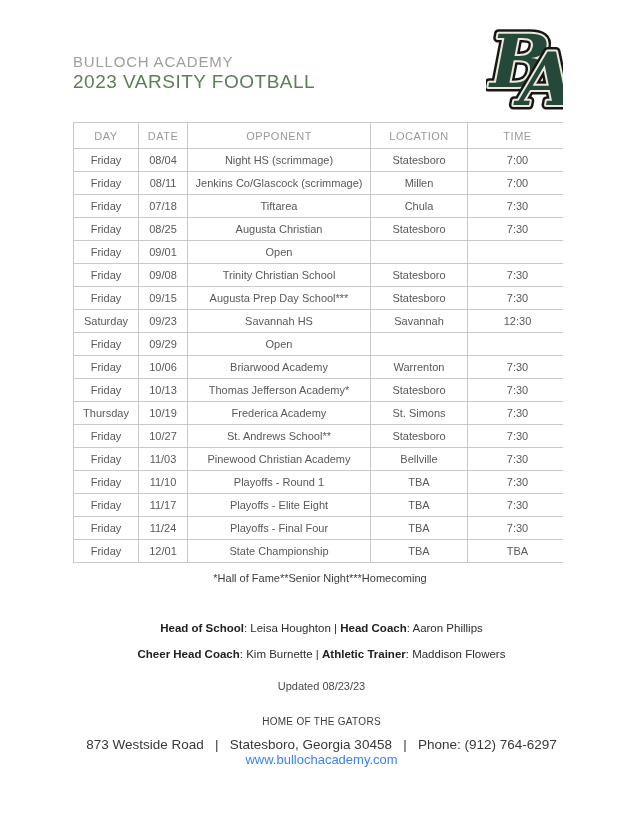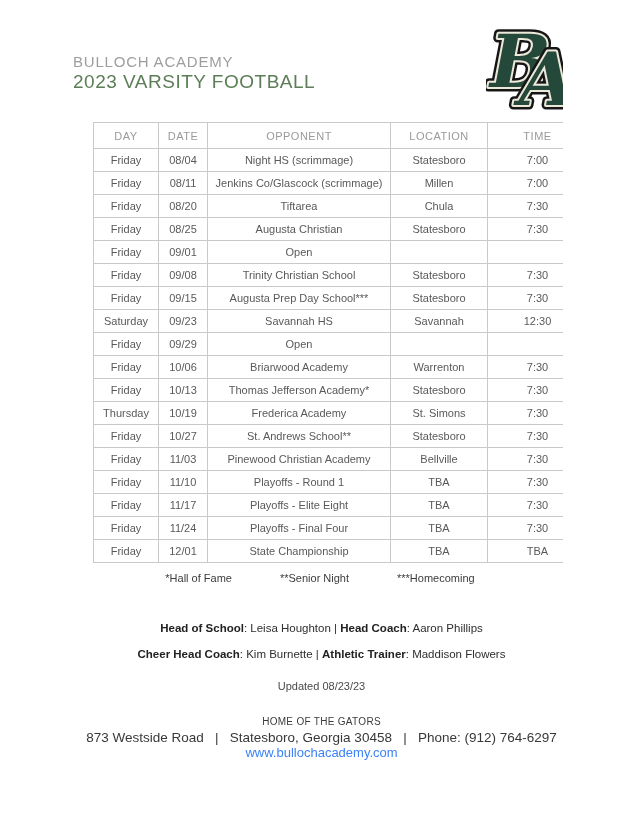--- a/index.html
+++ b/index.html
@@ -41,21 +41,20 @@
   }
 
   
   .schedule-table {
     position: absolute;
     left: 73px;
     top: 122px;
     width: 494px;
     border-collapse: collapse;
     table-layout: fixed;
-    margin-left: 20px;
   }
   .schedule-table th,
   .schedule-table td {
     border: 1px solid #c9c9c9;
     text-align: center;
     vertical-align: middle;
     font-size: 11px;
     overflow: hidden;
     white-space: nowrap;
   }
@@ -71,21 +70,20 @@
   }
 
   
   .footnotes {
     position: absolute;
     left: 73px;
     top: 572px;
     width: 494px;
     display: flex;
     justify-content: center;
-    gap: 48px;
     font-size: 11px;
     color: #3c3c3c;
   }
 
   
   .staff-line {
     position: absolute;
     left: 0;
     width: 643px;
     text-align: center;
@@ -113,21 +111,21 @@
     width: 643px;
     text-align: center;
     color: #383838;
   }
   .footer-tagline {
     font-size: 10px;
     letter-spacing: 0.3px;
     color: #3c3c3c;
   }
   .footer-address {
-    margin-top: 3px;
+    margin-top: 10px;
     font-size: 13.5px;
     white-space: pre;
     color: #383838;
   }
   .footer-website {
     margin-top: 0;
     font-size: 13px;
     color: #3b82f6;
   }
 </style>
@@ -183,21 +181,21 @@
         </tr>
         <tr>
           <td>Friday</td>
           <td>08/11</td>
           <td>Jenkins Co/Glascock (scrimmage)</td>
           <td>Millen</td>
           <td>7:00</td>
         </tr>
         <tr>
           <td>Friday</td>
-          <td>08/20</td>
+          <td>07/18</td>
           <td>Tiftarea</td>
           <td>Chula</td>
           <td>7:30</td>
         </tr>
         <tr>
           <td>Friday</td>
           <td>08/25</td>
           <td>Augusta Christian</td>
           <td>Statesboro</td>
           <td>7:30</td>

